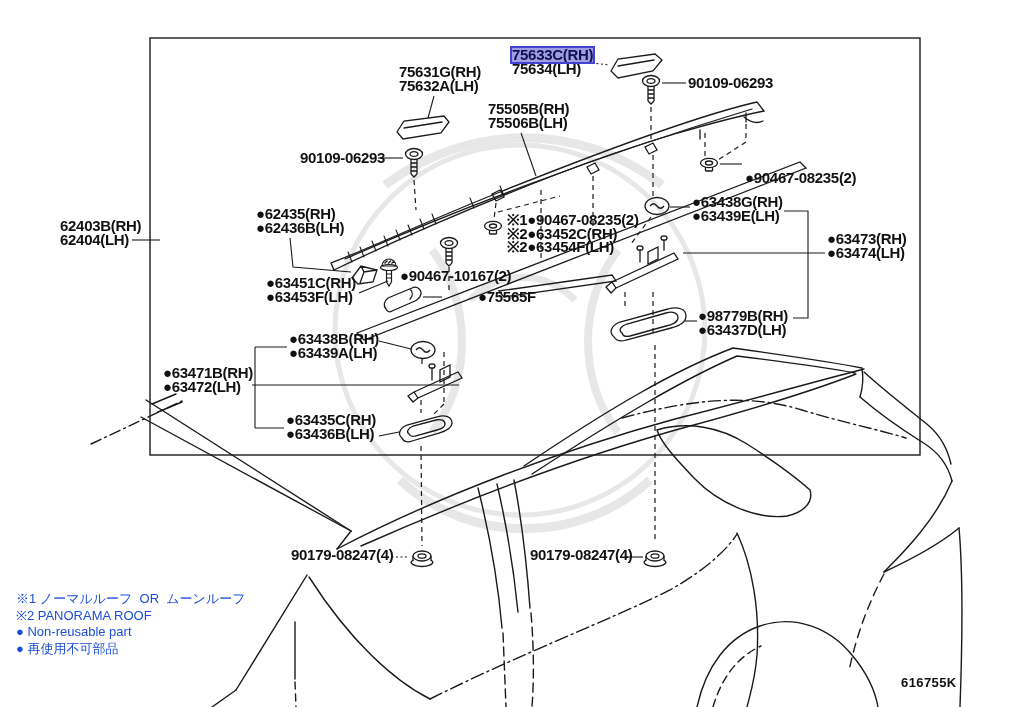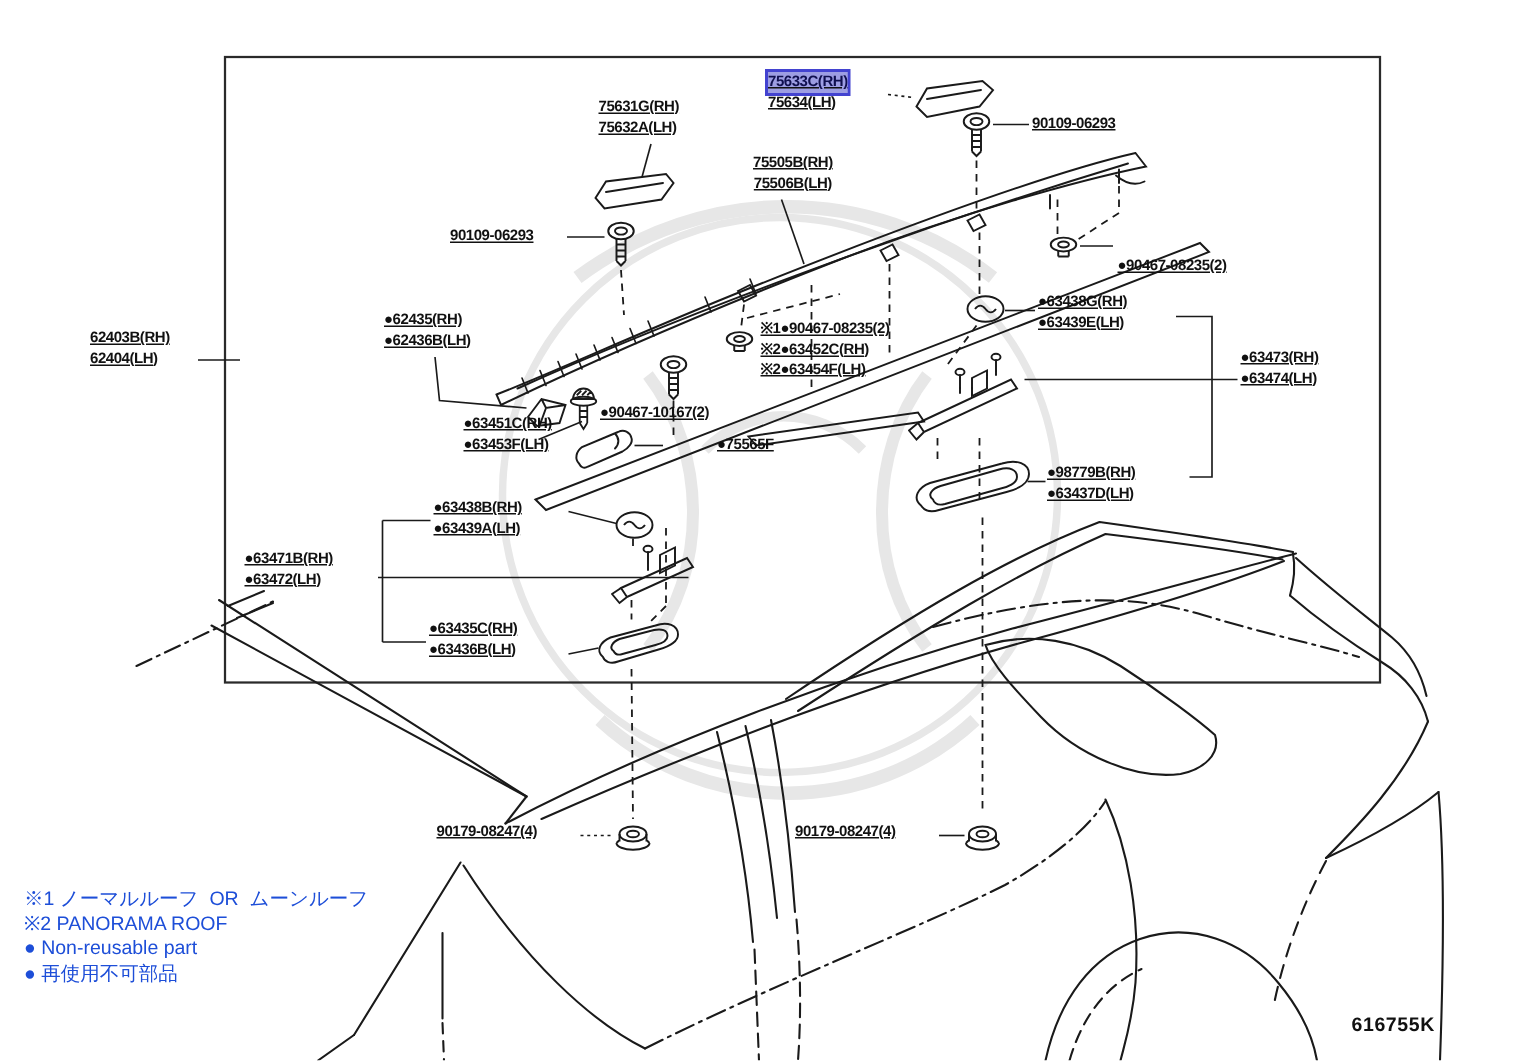--- a/index.html
+++ b/index.html
@@ -1,19 +1,19 @@
 <!DOCTYPE html>
 <html style="--hl-bg: #9d9ee3; --hl-border: #4343d0;"><head>
 <meta charset="utf-8">
 <style>
   html,body{margin:0;padding:0;background:#fff;}
   .stage{position:relative;width:1024px;height:707px;background:#fff;overflow:hidden;
          font-family:"Liberation Sans",sans-serif;color:#111;}
   svg{position:absolute;left:0;top:0;}
-  .plabel{position:absolute;font-weight:bold;font-size:10px;letter-spacing:-0.3px;color:#111;cursor:pointer;text-decoration:underline;}
+  .plabel{position:absolute;font-weight:bold;font-size:15px;letter-spacing:-0.3px;color:#111;cursor:pointer;}
   .pline{line-height:13.5px;white-space:pre;}
   .pline.hl{background:var(--hl-bg,#9d9ee3);outline:2px solid var(--hl-border,#4343d0);color:#10104f;}
   .notes{position:absolute;left:16px;top:591px;font-size:13px;color:#1d4ed8;}
   .notes div{line-height:16.5px;white-space:pre;}
   .footer-code{position:absolute;left:901px;top:675px;font-size:13px;font-weight:bold;letter-spacing:.4px;}
 </style>
 </head>
 <body>
 
 <div class="stage">
@@ -185,21 +185,21 @@
         <div class="pline">75631G(RH)</div>
         <div class="pline">75632A(LH)</div>
       </div>
       <div class="plabel" style="left: 512px; top: 48px;">
         <div class="pline hl">75633C(RH)</div>
         <div class="pline">75634(LH)</div>
       </div>
       <div class="plabel" style="left: 688px; top: 76px;">
         <div class="pline">90109-06293</div>
       </div>
-      <div class="plabel" style="left: 502px; top: 102px; text-align: center;">
+      <div class="plabel" style="left: 488px; top: 102px;">
         <div class="pline">75505B(RH)</div>
         <div class="pline">75506B(LH)</div>
       </div>
       <div class="plabel" style="left: 300px; top: 151px;">
         <div class="pline">90109-06293</div>
       </div>
       <div class="plabel" style="left: 745px; top: 171px;">
         <div class="pline">●90467-08235(2)</div>
       </div>
       <div class="plabel" style="left: 256px; top: 207px;">
@@ -215,21 +215,21 @@
         <div class="pline">●63438G(RH)</div>
         <div class="pline">●63439E(LH)</div>
       </div>
       <div class="plabel" style="left: 827px; top: 232px;">
         <div class="pline">●63473(RH)</div>
         <div class="pline">●63474(LH)</div>
       </div>
       <div class="plabel" style="left: 400px; top: 269px;">
         <div class="pline">●90467-10167(2)</div>
       </div>
-      <div class="plabel" style="left: 266px; top: 276px; margin-left: 43px;">
+      <div class="plabel" style="left: 266px; top: 276px;">
         <div class="pline">●63451C(RH)</div>
         <div class="pline">●63453F(LH)</div>
       </div>
       <div class="plabel" style="left: 444px; top: 290px; margin-left: 34px;">
         <div class="pline">●75565F</div>
       </div>
       <div class="plabel" style="left: 698px; top: 309px;">
         <div class="pline">●98779B(RH)</div>
         <div class="pline">●63437D(LH)</div>
       </div>

